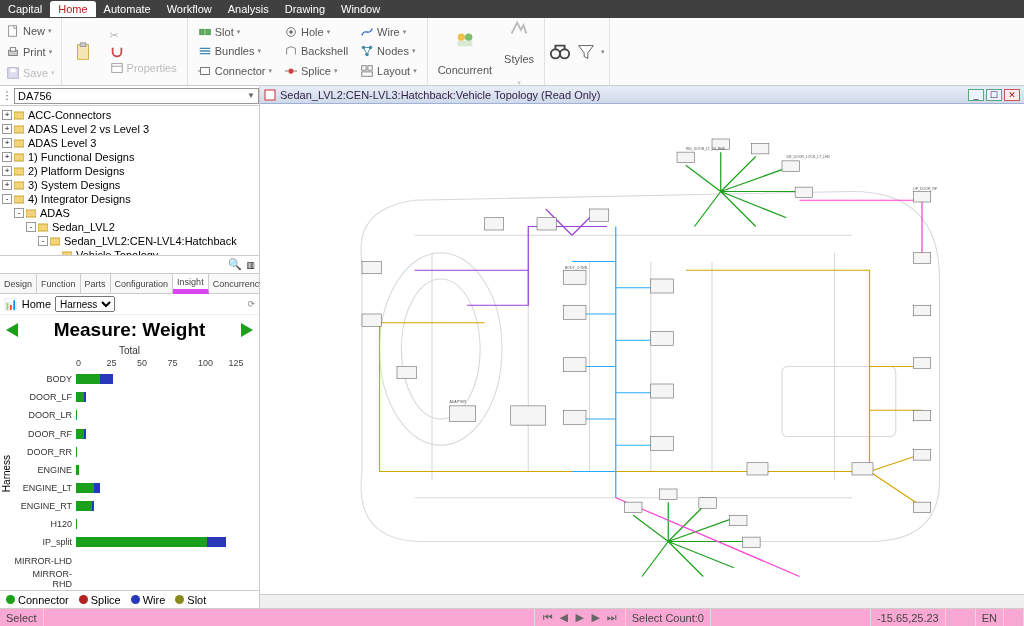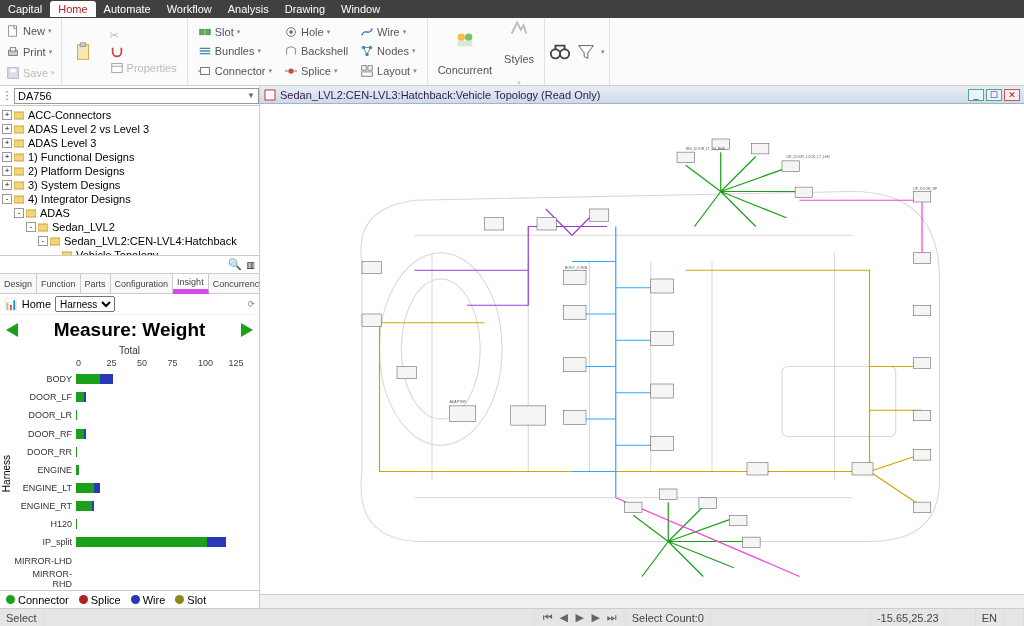--- a/index.html
+++ b/index.html
@@ -91,21 +91,21 @@
   .wire-green  { stroke: #1aa01a; stroke-width: 1.4; fill: none; }
   .wire-yellow { stroke: #d6a400; stroke-width: 1.4; fill: none; }
   .wire-purple { stroke: #9b3fd6; stroke-width: 1.4; fill: none; }
   .wire-pink   { stroke: #ff3fd6; stroke-width: 1.4; fill: none; }
   .chassis     { stroke: #d8d8d8; stroke-width: 1.2; fill: none; }
   .node-label  { font-size: 4px; fill: #555; }
 
   .canvas-scroll-h { height: 14px; background: #f0f0f0; border-top: 1px solid #ccc; }
 
   
-  .status-bar { height: 18px; border-top: 1px solid #ccc; display: flex; align-items: center; font-size: 10px; color: #444; background: #e5e5e5; }
+  .status-bar { height: 18px; border-top: 1px solid #ccc; display: flex; align-items: center; font-size: 10px; color: #444; background: #f9a8d4; }
   .status-cell { padding: 0 6px; border-right: 1px solid #ddd; height: 100%; display: flex; align-items: center; }
   .status-cell.flex { flex: 1; }
   .vcrl { display: flex; gap: 2px; }
   .vcrl span { width: 14px; text-align: center; color: #666; }
 </style>
 </head>
 <body>
 
 <div class="menu-bar">
   <span class="brand">Capital</span>

